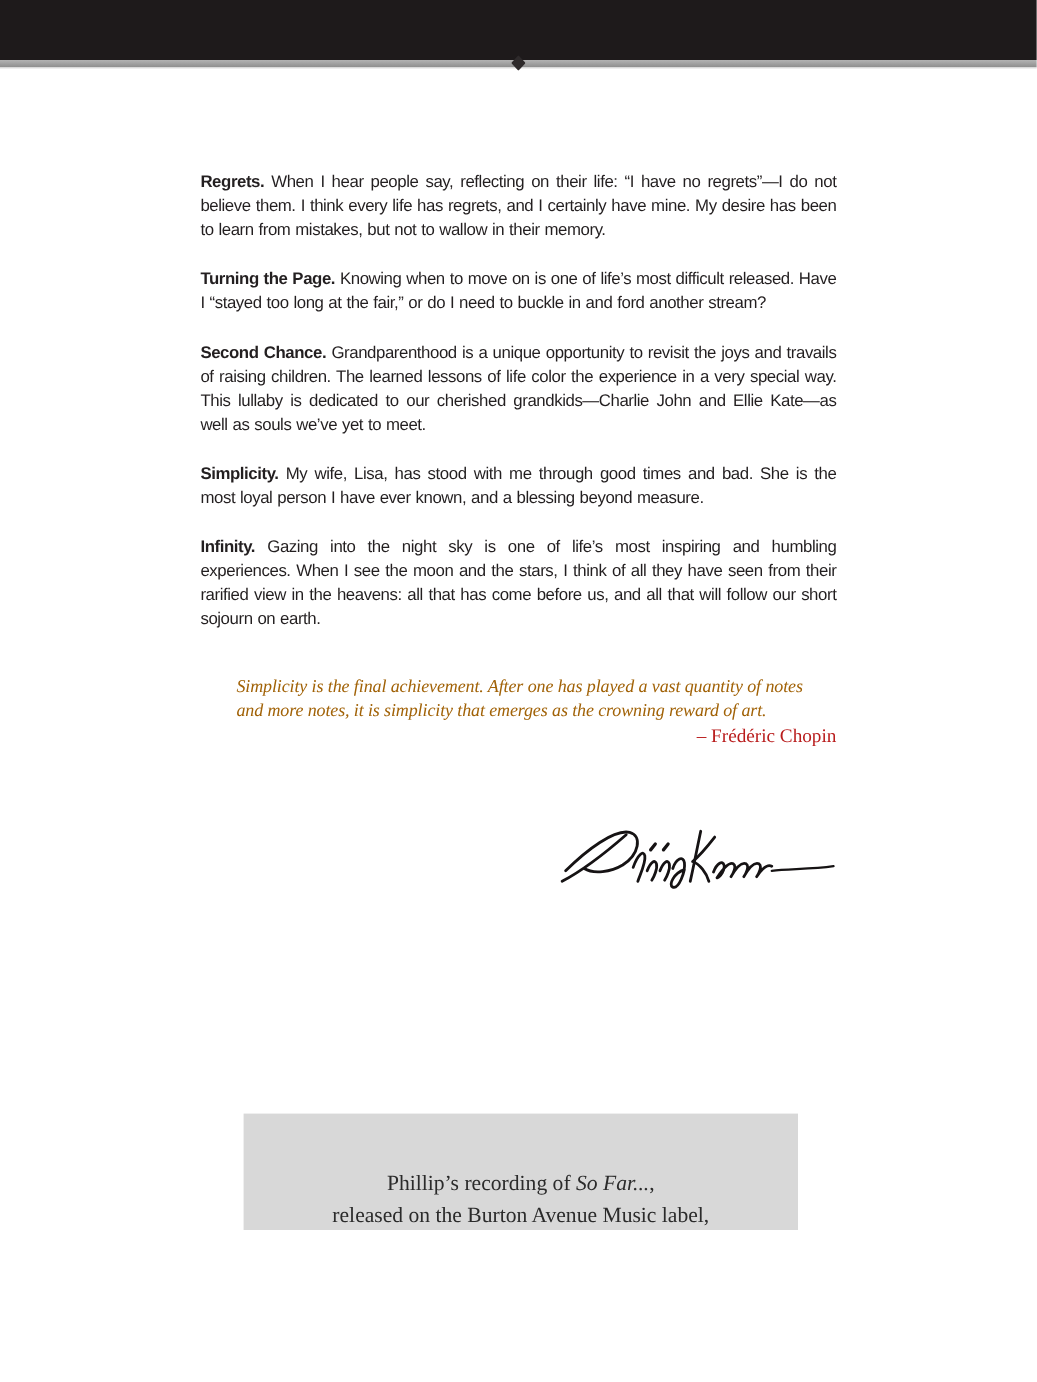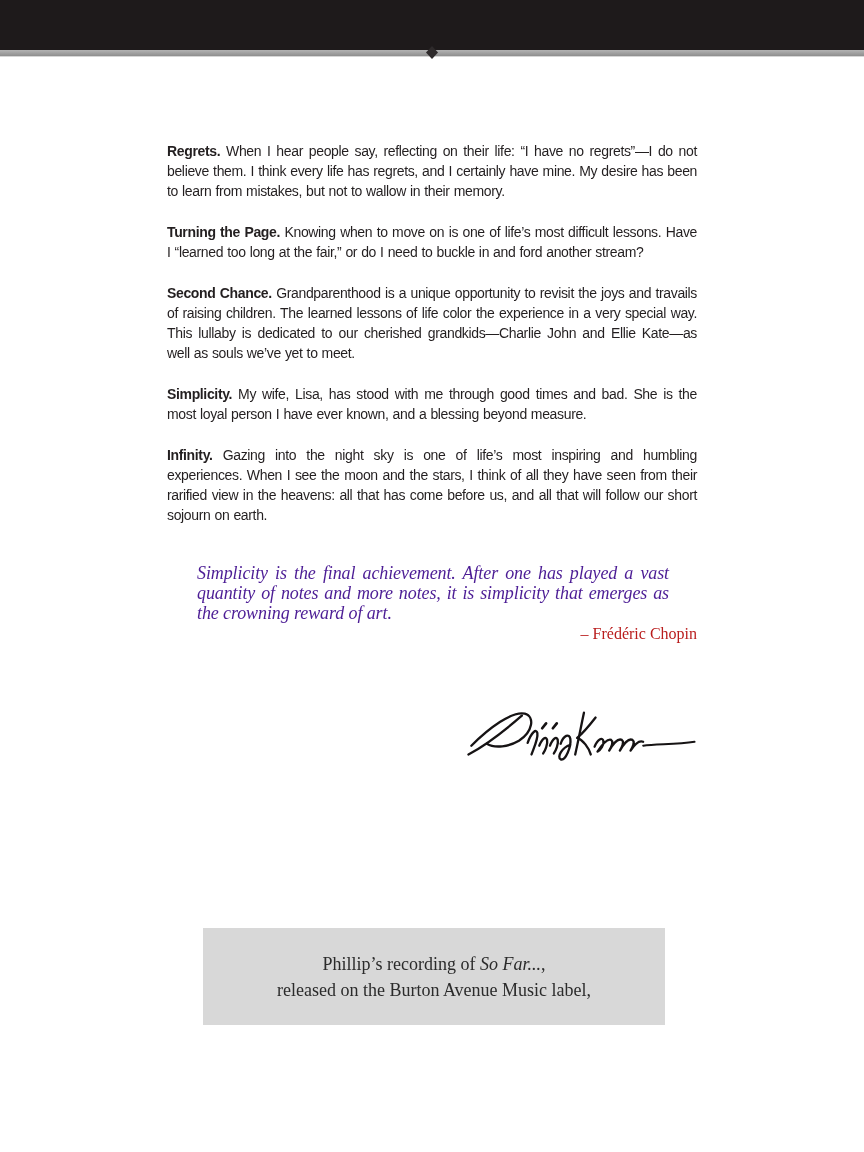--- a/index.html
+++ b/index.html
@@ -47,25 +47,25 @@
     text-align: justify;
   }
   .para b { white-space: nowrap; }
 
   
   .quote-wrap { margin-top: 38px; padding-left: 30px; }
   .quote-text {
     width: 472px;
     font-family: "Liberation Serif", serif;
     font-style: italic;
-    font-size: 18px;
+    font-size: 15px;
     line-height: 20px;
     letter-spacing: -0.1px;
     text-align: justify;
-    color: #4c1d95;
+    color: #a16207;
   }
   .quote-attrib {
     font-family: "Liberation Serif", serif;
     font-size: 16px;
     margin-top: 2px;
     text-align: right;
     color: #b91c1c;
   }
 
   
@@ -79,21 +79,21 @@
     text-align: right;
   }
 
   
   .recording-box {
     position: absolute;
     left: 203px; top: 928px;
     width: 462px; height: 97px;
     background: #d8d8d8;
     display: flex; flex-direction: column;
-    justify-content: center; align-items: center;
+    justify-content: flex-end; align-items: center;
     font-family: "Liberation Serif", serif;
     font-size: 18px;
     line-height: 26px;
     color: #2b2b2b;
     text-align: center;
   }
   .recording-box .ital { font-style: italic; }
 </style>
 </head>
 <body>
@@ -101,21 +101,21 @@
 <header class="top-bar"></header>
 <div class="header-divider"></div>
 <div class="diamond"></div>
 
 <main class="content">
 
   <p class="para"><b>Regrets.</b>
     <span>When I hear people say, reflecting on their life: “I have no regrets”—I do not believe them. I think every life has regrets, and I certainly have mine. My desire has been to learn from mistakes, but not to wallow in their memory.</span></p>
 
   <p class="para"><b>Turning the Page.</b>
-    <span>Knowing when to move on is one of life’s most difficult lessons. Have I “learned too long at the fair,” or do I need to buckle in and ford another stream?</span></p>
+    <span>Knowing when to move on is one of life’s most difficult released. Have I “stayed too long at the fair,” or do I need to buckle in and ford another stream?</span></p>
 
   <p class="para"><b>Second Chance.</b>
     <span>Grandparenthood is a unique opportunity to revisit the joys and travails of raising children. The learned lessons of life color the experience in a very special way. This lullaby is dedicated to our cherished grandkids—Charlie John and Ellie Kate—as well as souls we’ve yet to meet.</span></p>
 
   <p class="para"><b>Simplicity.</b>
     <span>My wife, Lisa, has stood with me through good times and bad. She is the most loyal person I have ever known, and a blessing beyond measure.</span></p>
 
   <p class="para"><b>Infinity.</b>
     <span>Gazing into the night sky is one of life’s most inspiring and humbling experiences. When I see the moon and the stars, I think of all they have seen from their rarified view in the heavens: all that has come before us, and all that will follow our short sojourn on earth.</span></p>
 

